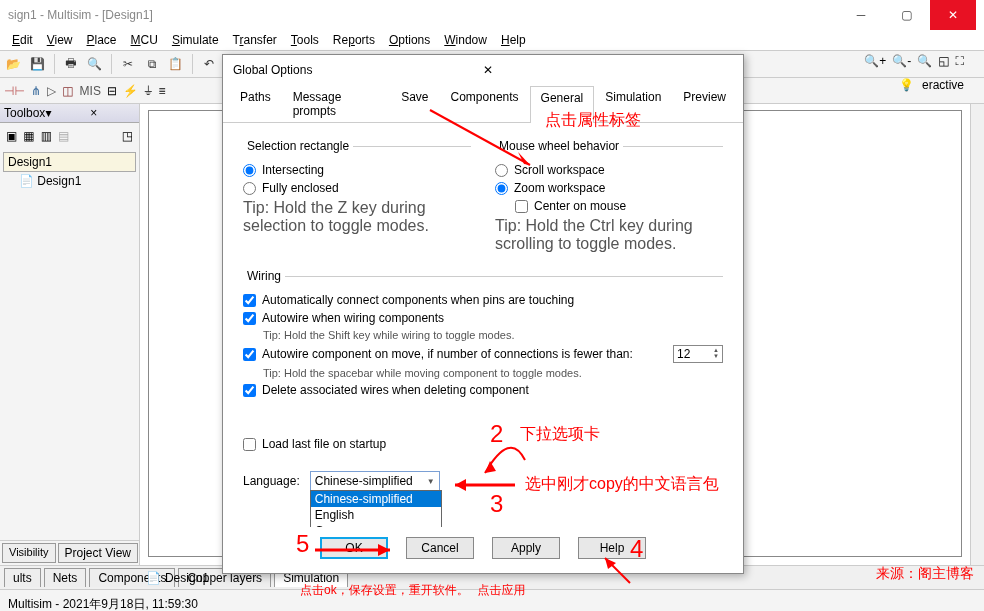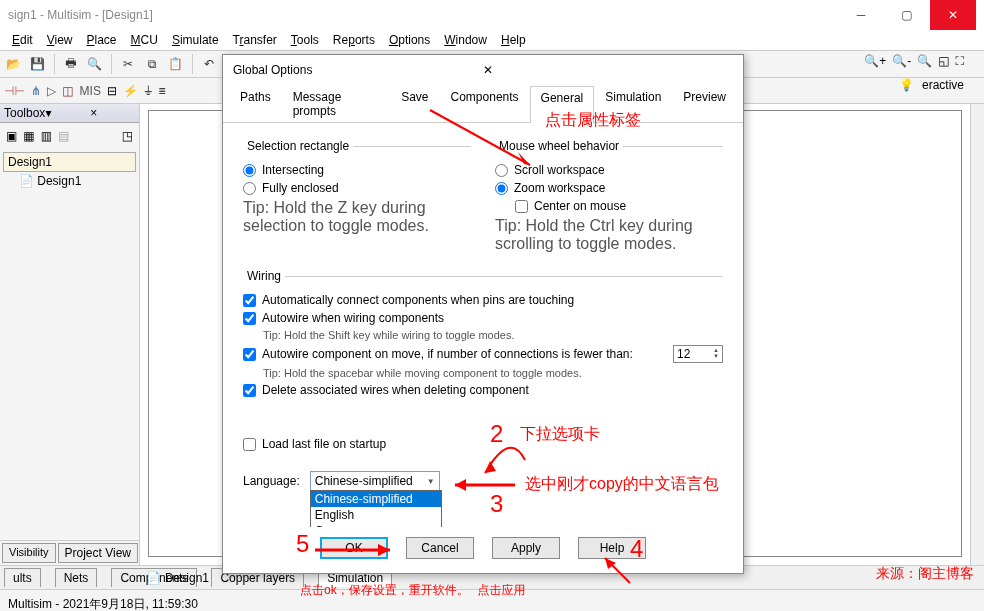--- a/index.html
+++ b/index.html
@@ -21,21 +21,21 @@
 .tbx-hdr span{flex:1;}
 .tbx-hdr .x{padding:0 4px;}
 .tbx-body{padding:4px;}
 .tbx-row{display:flex;gap:6px;padding:2px;}
 .dz{padding:3px;}
 .dz .d1{background:#f9f5e0;border:1px solid #aaa;padding:2px 4px;}
 .dz .d2{padding:2px 4px 2px 16px;}
 .canvas{flex:1;position:relative;background:#fff;}
 .grid{position:absolute;inset:6px 8px 8px 8px;border:1px solid #888;background-image:radial-gradient(circle,#bbb 0.5px,transparent 0.5px);background-size:8px 8px;}
 .rside{width:14px;background:#f0f0f0;border-left:1px solid #ccc;}
-.btabs{height:24px;border-top:1px solid #ccc;display:flex;align-items:center;padding:0 4px;gap:14px;background:#f0f0f0;}
+.btabs{height:24px;border-top:1px solid #ccc;display:flex;align-items:center;padding:0 4px;gap:3px;background:#f0f0f0;}
 .btabs .bt{padding:2px 8px;border:1px solid #999;background:#eee;border-bottom:none;}
 .status{height:30px;border-top:1px solid #ccc;display:flex;align-items:center;padding:0 8px;background:#f4f4f4;}
 .dialog{position:absolute;left:222px;top:54px;width:522px;height:520px;background:#fff;border:1px solid #888;box-shadow:2px 2px 8px rgba(0,0,0,0.3);z-index:50;display:flex;flex-direction:column;}
 .dlg-title{height:30px;display:flex;align-items:center;padding:0 10px;font-size:13px;}
 .dlg-title span{flex:1;}
 .tabs{display:flex;border-bottom:1px solid #ccc;padding:0 6px;}
 .tabs .tab{padding:4px 10px;border:1px solid transparent;border-bottom:none;cursor:pointer;}
 .tabs .tab.active{border-color:#ccc;background:#fff;position:relative;top:1px;}
 .dlg-body{flex:1;padding:16px 20px;overflow:auto;}
 .fieldset{border:none;border-top:1px solid #ccc;padding:8px 0 6px 0;margin-bottom:8px;}

